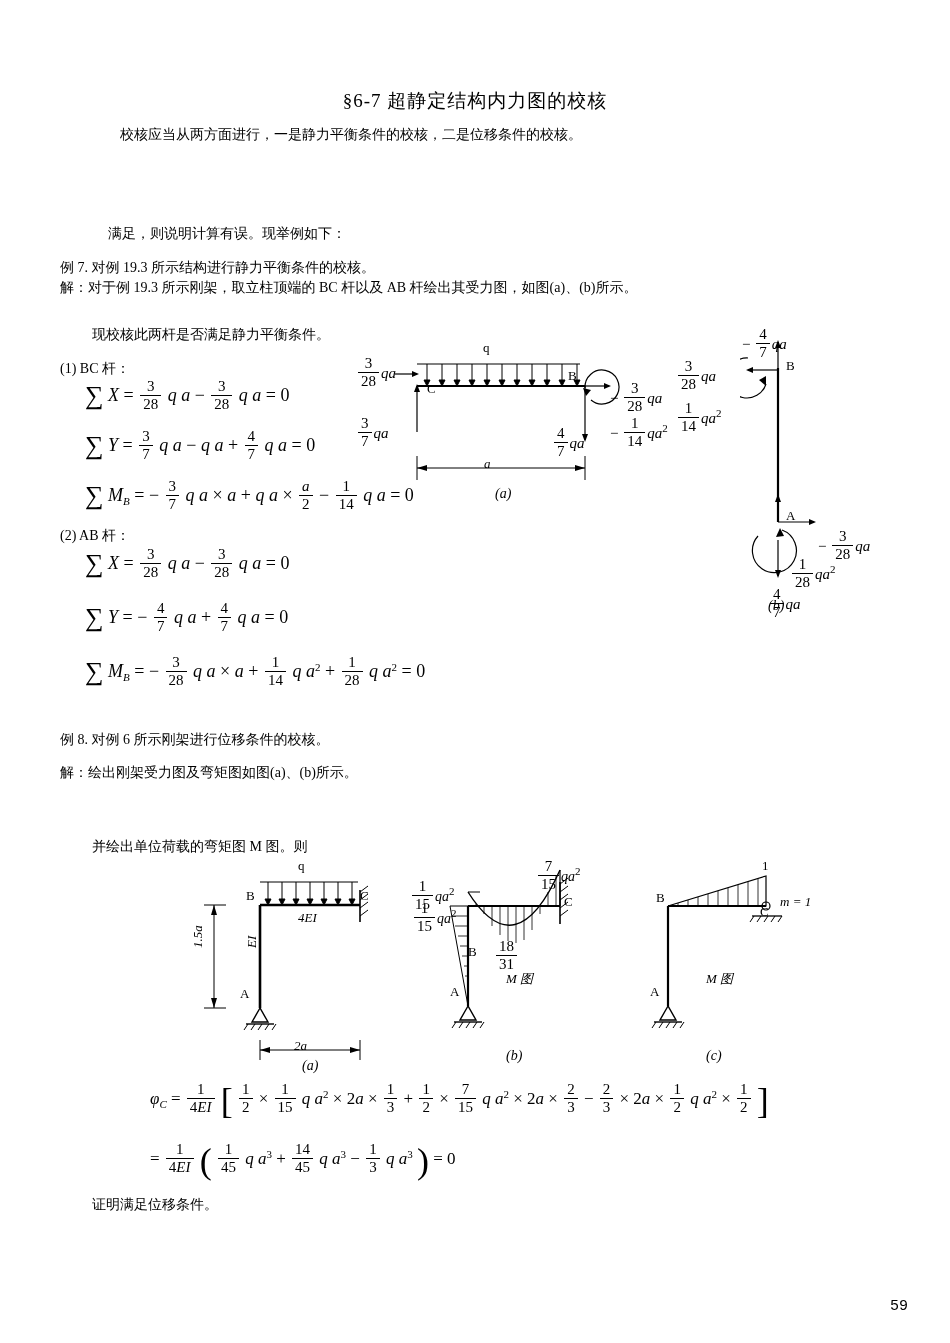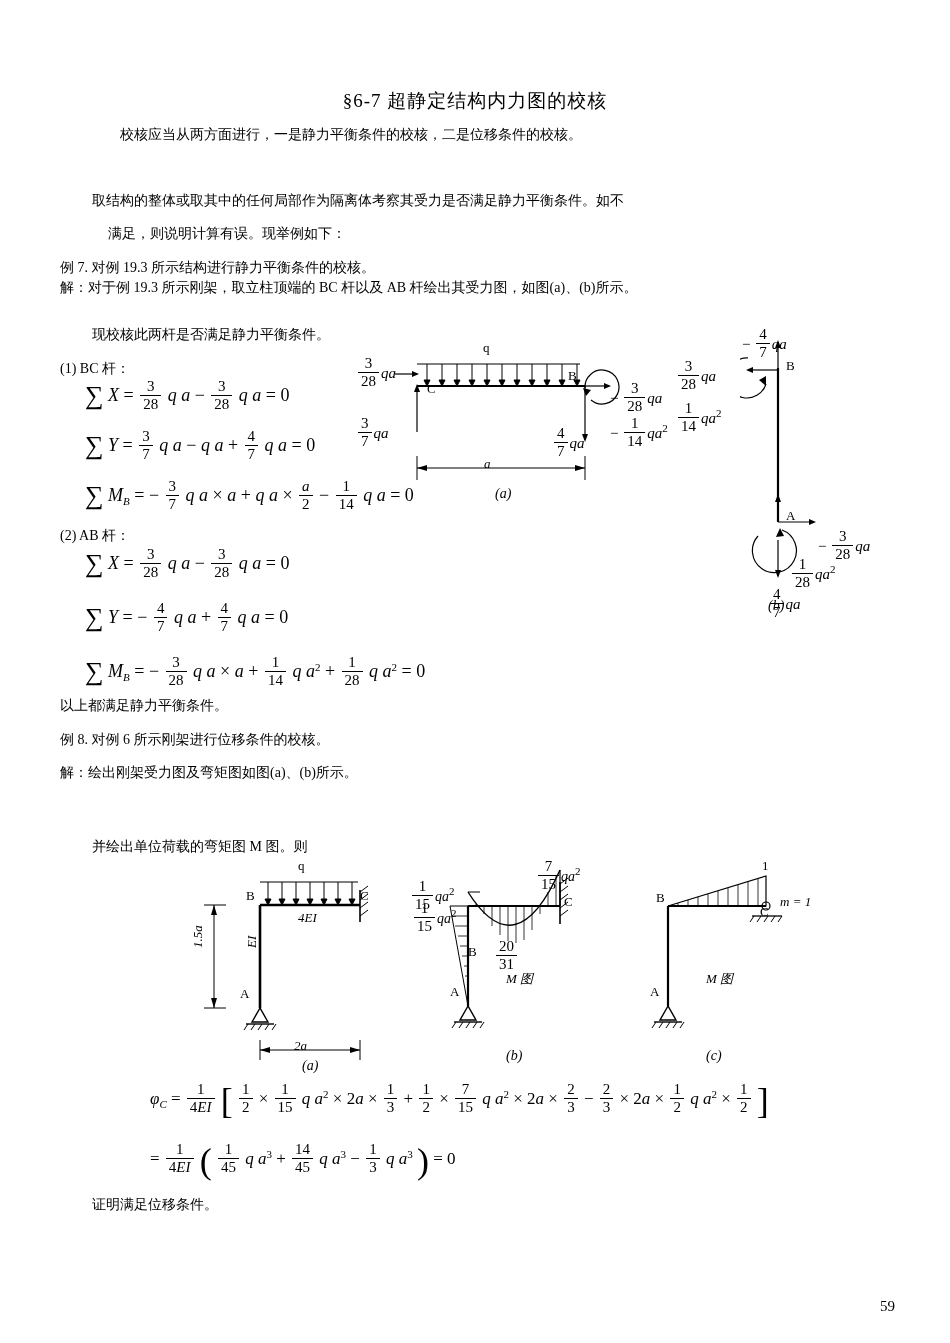--- a/index.html
+++ b/index.html
@@ -24,23 +24,23 @@
     letter-spacing:1px;
   }
   .para{
     position:absolute;
     font-size:14px;
     line-height:30px;
     white-space:nowrap;
   }
   .pagenum{
     position:absolute;
-    right:55px;bottom:28px;
+    right:42px;bottom:28px;
     font-size:15px;
-    font-family:Liberation Serif, serif;
+    font-family:Liberation Mono, monospace;
     text-align:right;
   }
 
   
   .eq{
     position:absolute;
     font-family:"Liberation Serif", serif;
     font-size:18px;
     white-space:nowrap;
   }
@@ -77,28 +77,26 @@
   svg{display:block;}
 </style>
 </head>
 <body>
 
 <div class="page">
 
   <div class="heading">§6-7    超静定结构内力图的校核</div>
 
   <div class="para" style="left:120px;top:120px;">校核应当从两方面进行，一是静力平衡条件的校核，二是位移条件的校核。</div>
-  <div class="para" style="left:92px;top:186px;">取结构的整体或取其中的任何局部作为隔离体考察其受力是否满足静力平衡条件。如不</div>
   <div class="para" style="left:60px;top:219px;margin-left:48px;">满足，则说明计算有误。现举例如下：</div>
   <div class="para" style="left:60px;top:253px;">例 7. 对例 19.3 所示结构进行静力平衡条件的校核。</div>
   <div class="para" style="left:60px;top:273px;">解：对于例 19.3 所示刚架，取立柱顶端的 BC 杆以及 AB 杆绘出其受力图，如图(a)、(b)所示。</div>
   <div class="para" style="left:92px;top:320px;">现校核此两杆是否满足静力平衡条件。</div>
   <div class="para" style="left:60px;top:354px;">(1) BC 杆：</div>
   <div class="para" style="left:60px;top:521px;">(2) AB 杆：</div>
-  <div class="para" style="left:60px;top:691px;">以上都满足静力平衡条件。</div>
   <div class="para" style="left:60px;top:725px;">例 8. 对例 6 所示刚架进行位移条件的校核。</div>
   <div class="para" style="left:60px;top:758px;">解：绘出刚架受力图及弯矩图如图(a)、(b)所示。</div>
   <div class="para" style="left:92px;top:832px;">并绘出单位荷载的弯矩图 M 图。则</div>
   <div class="para" style="left:92px;top:1190px;">证明满足位移条件。</div>
 
   <div class="eq" style="left:85px;top:378px;">
     <span class="sum">∑</span>&nbsp;<span class="ital">X</span> =
     <span class="frac"><span class="num">3</span><span class="den">28</span></span>
     <span class="ital">q a</span> −
     <span class="frac"><span class="num">3</span><span class="den">28</span></span>
@@ -404,21 +402,21 @@
   <div class="eq" style="left:410px;top:878px;font-size:14px;">
     <span class="frac"><span class="num">1</span><span class="den">15</span></span><span class="ital">qa</span><span class="sup">2</span>
   </div>
   <div class="eq" style="left:412px;top:900px;font-size:14px;">
     <span class="frac"><span class="num">1</span><span class="den">15</span></span><span class="ital">qa</span><span class="sup">2</span>
   </div>
   <div class="eq" style="left:536px;top:858px;font-size:14px;">
     <span class="frac"><span class="num">7</span><span class="den">15</span></span><span class="ital">qa</span><span class="sup">2</span>
   </div>
   <div class="eq" style="left:494px;top:938px;font-size:14px;">
-    <span class="frac"><span class="num">20</span><span class="den">31</span></span>
+    <span class="frac"><span class="num">18</span><span class="den">31</span></span>
   </div>
 
   <div class="fig" style="left:620px;top:858px;width:200px;height:210px;">
     <svg width="210" height="215" viewBox="0 0 210 215">
 
       <line x1="48" y1="48" x2="146" y2="48" stroke="#000" stroke-width="2.2"></line>
       <line x1="48" y1="48" x2="48" y2="148" stroke="#000" stroke-width="2.2"></line>
 
       <polygon points="48,48 146,18 146,48" fill="none" stroke="#000" stroke-width="1.2"></polygon>
       <g stroke="#000" stroke-width="0.8">

